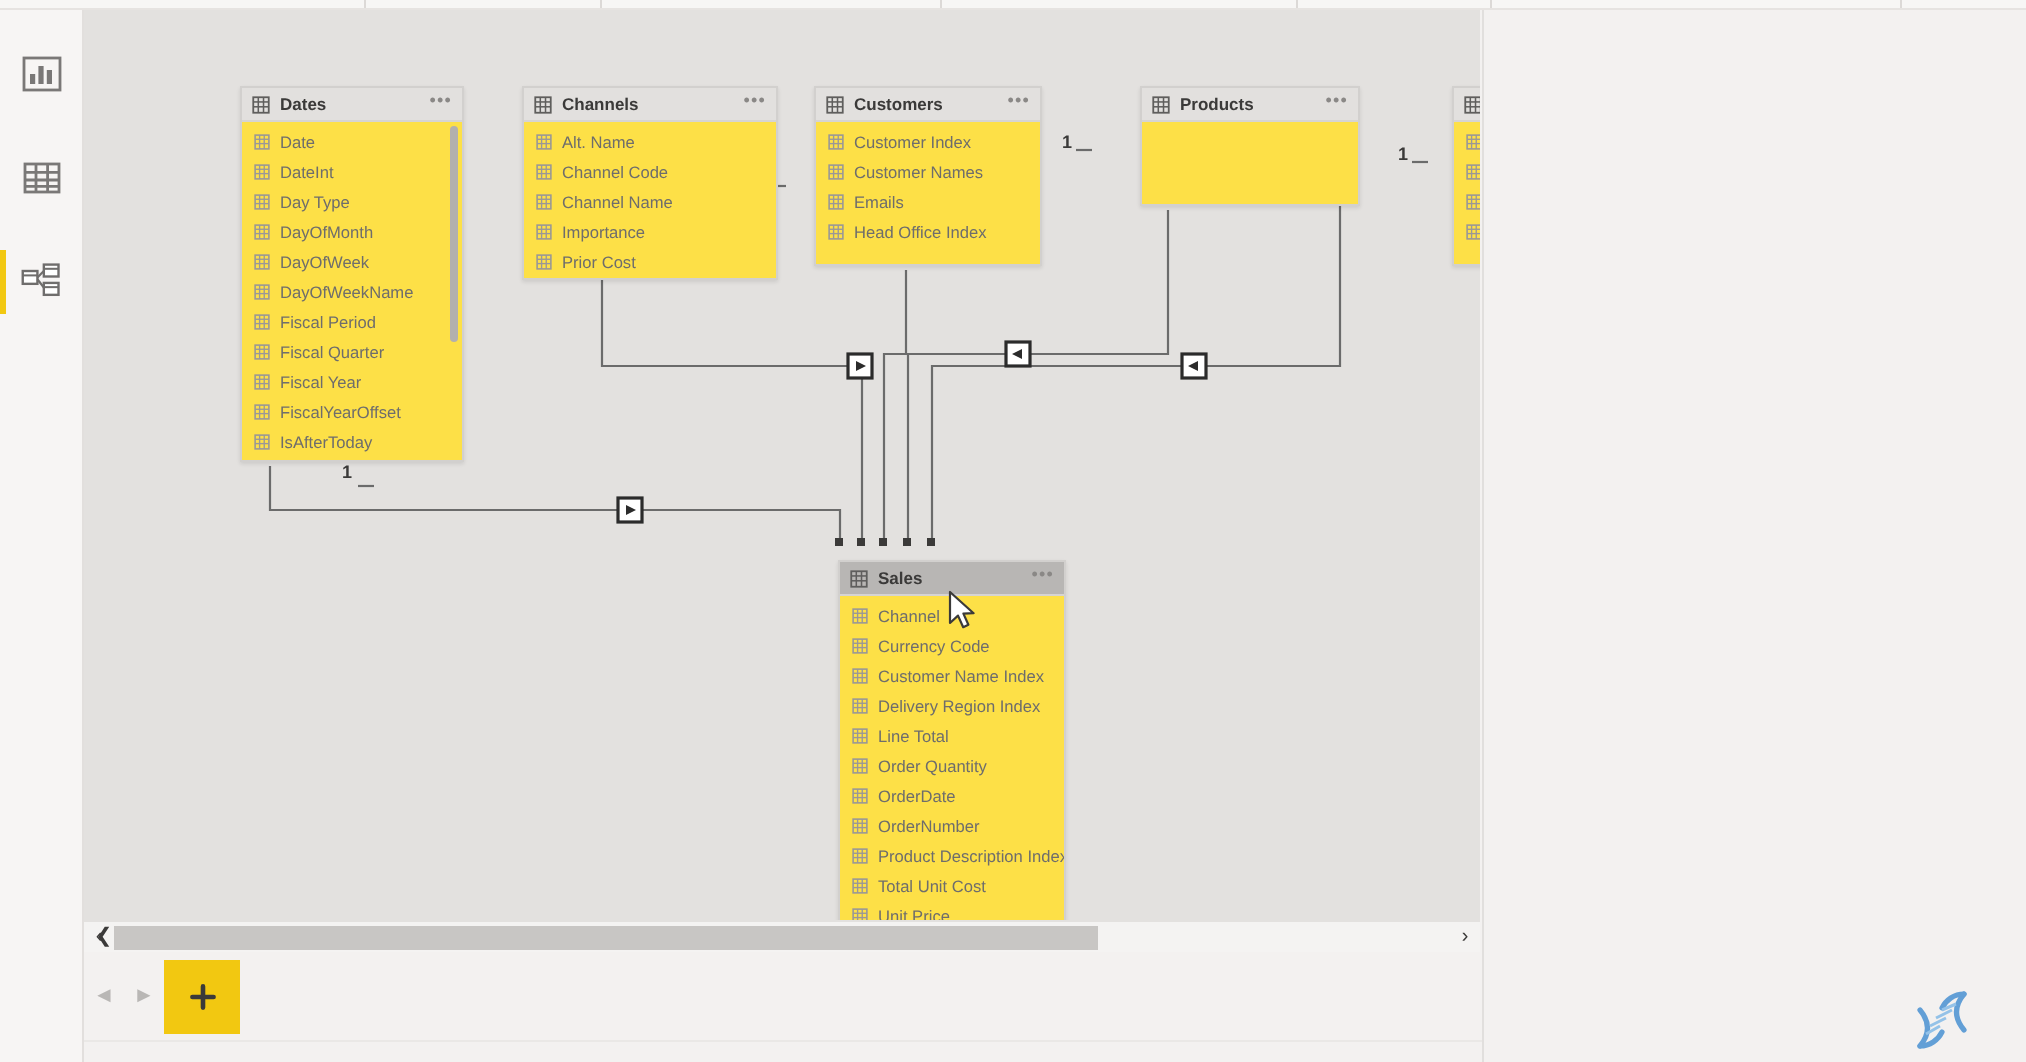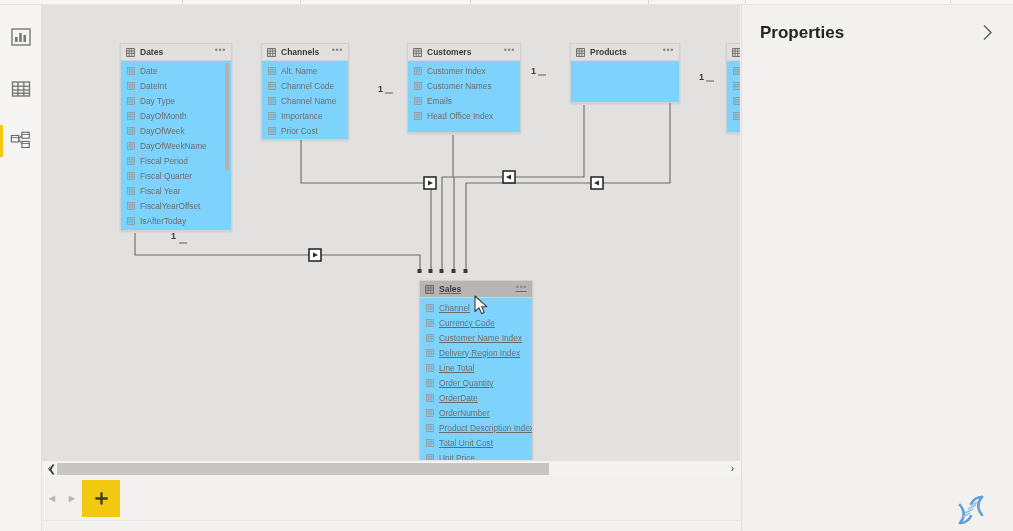--- a/index.html
+++ b/index.html
@@ -51,21 +51,21 @@
   .canvas-wrap {
     position: absolute; left: 42px; top: 5px;
     width: 698px; height: 455px;
     background: #e3e1df;
     overflow: hidden;
   }
 
   
   .tbl {
     position: absolute;
-    background: #7dd3fc;
+    background: #fde047;
     border: 1px solid #d2d0ce;
     box-shadow: 0 1px 2px rgba(0,0,0,.10);
     font-size: 8.5px;
     color: #6a6a6a;
   }
   .tbl-hdr {
     display: flex; align-items: center;
     height: 17px;
     padding: 0 5px 0 5px;
     background: #e2e0de;
@@ -436,21 +436,21 @@
                 <line x1="0.7" y1="3.3" x2="9.3" y2="3.3" stroke="#9a9897" stroke-width="0.85"></line>
                 <line x1="0.7" y1="6" x2="9.3" y2="6" stroke="#9a9897" stroke-width="0.85"></line>
                 <line x1="3.5" y1="0.7" x2="3.5" y2="9.3" stroke="#9a9897" stroke-width="0.85"></line>
                 <line x1="6.4" y1="0.7" x2="6.4" y2="9.3" stroke="#9a9897" stroke-width="0.85"></line>
               </svg>
               <span class="fld-label">IsAfterToday</span>
             </div>
             <div class="tbl-scroll"></div>
           </div>
         </div>
-        <div class="tbl" style="left: 219px; top: 38px; width: 88px; height: 97px; overflow: hidden;">
+        <div class="tbl" style="left: 219px; top: 38px; width: 128px; height: 97px; overflow: hidden;">
           <div class="tbl-hdr">
             <svg class="gi" width="9" height="9" viewBox="0 0 10 10">
               <rect x="0.7" y="0.7" width="8.6" height="8.6" fill="none" stroke="#5f5e5d" stroke-width="1"></rect>
               <line x1="0.7" y1="3.3" x2="9.3" y2="3.3" stroke="#5f5e5d" stroke-width="0.85"></line>
               <line x1="0.7" y1="6" x2="9.3" y2="6" stroke="#5f5e5d" stroke-width="0.85"></line>
               <line x1="3.5" y1="0.7" x2="3.5" y2="9.3" stroke="#5f5e5d" stroke-width="0.85"></line>
               <line x1="6.4" y1="0.7" x2="6.4" y2="9.3" stroke="#5f5e5d" stroke-width="0.85"></line>
             </svg>
             <div class="tbl-title">Channels</div>
             <div class="tbl-dots">•••</div>
@@ -618,21 +618,21 @@
               <svg class="gi" width="8" height="8" viewBox="0 0 10 10">
                 <rect x="0.7" y="0.7" width="8.6" height="8.6" fill="none" stroke="#9a9897" stroke-width="1"></rect>
                 <line x1="0.7" y1="3.3" x2="9.3" y2="3.3" stroke="#9a9897" stroke-width="0.85"></line>
                 <line x1="0.7" y1="6" x2="9.3" y2="6" stroke="#9a9897" stroke-width="0.85"></line>
                 <line x1="3.5" y1="0.7" x2="3.5" y2="9.3" stroke="#9a9897" stroke-width="0.85"></line>
                 <line x1="6.4" y1="0.7" x2="6.4" y2="9.3" stroke="#9a9897" stroke-width="0.85"></line>
               </svg>
             </div>
           </div>
         </div>
-        <div class="tbl" style="left: 377px; top: 275px; width: 114px; height: 187px; overflow: hidden; text-decoration: underline;">
+        <div class="tbl" style="left: 377px; top: 275px; width: 114px; height: 187px; overflow: hidden;">
           <div class="tbl-hdr hover">
             <svg class="gi" width="9" height="9" viewBox="0 0 10 10">
               <rect x="0.7" y="0.7" width="8.6" height="8.6" fill="none" stroke="#5f5e5d" stroke-width="1"></rect>
               <line x1="0.7" y1="3.3" x2="9.3" y2="3.3" stroke="#5f5e5d" stroke-width="0.85"></line>
               <line x1="0.7" y1="6" x2="9.3" y2="6" stroke="#5f5e5d" stroke-width="0.85"></line>
               <line x1="3.5" y1="0.7" x2="3.5" y2="9.3" stroke="#5f5e5d" stroke-width="0.85"></line>
               <line x1="6.4" y1="0.7" x2="6.4" y2="9.3" stroke="#5f5e5d" stroke-width="0.85"></line>
             </svg>
             <div class="tbl-title">Sales</div>
             <div class="tbl-dots">•••</div>
@@ -789,28 +789,20 @@
     </div>
   </div>
 
   <div class="footer-strip"></div>
 
   <div style="position:absolute; left:45px; top:460px; width:14px; height:16px;
               display:flex; align-items:center; justify-content:center; cursor:pointer;
               font-size:10px; color:#3b3a39;">❮</div>
 
   <div class="props">
-    <div class="props-hdr">
-      <div class="props-title">Properties</div>
-      <div class="props-collapse">
-        <svg width="11" height="17" viewBox="0 0 11 17">
-          <path d="M2,1.5 L9,8.5 L2,15.5" fill="none" stroke="#605e5c" stroke-width="1.4"></path>
-        </svg>
-      </div>
-    </div>
 
     <svg class="dna" viewBox="0 0 40 34">
       <g stroke="#5b9bd5" stroke-width="2.6" fill="none" stroke-linecap="round">
         <path d="M9,30 C 14,24 14,18 9,12"></path>
         <path d="M31,4 C 26,10 26,16 31,22"></path>
         <path d="M9,30 C 14,30 18,27 20,23"></path>
         <path d="M31,4 C 26,4 22,7 20,11"></path>
       </g>
       <g stroke="#8fc0e8" stroke-width="1.5">
         <line x1="12" y1="24" x2="19" y2="20"></line>

